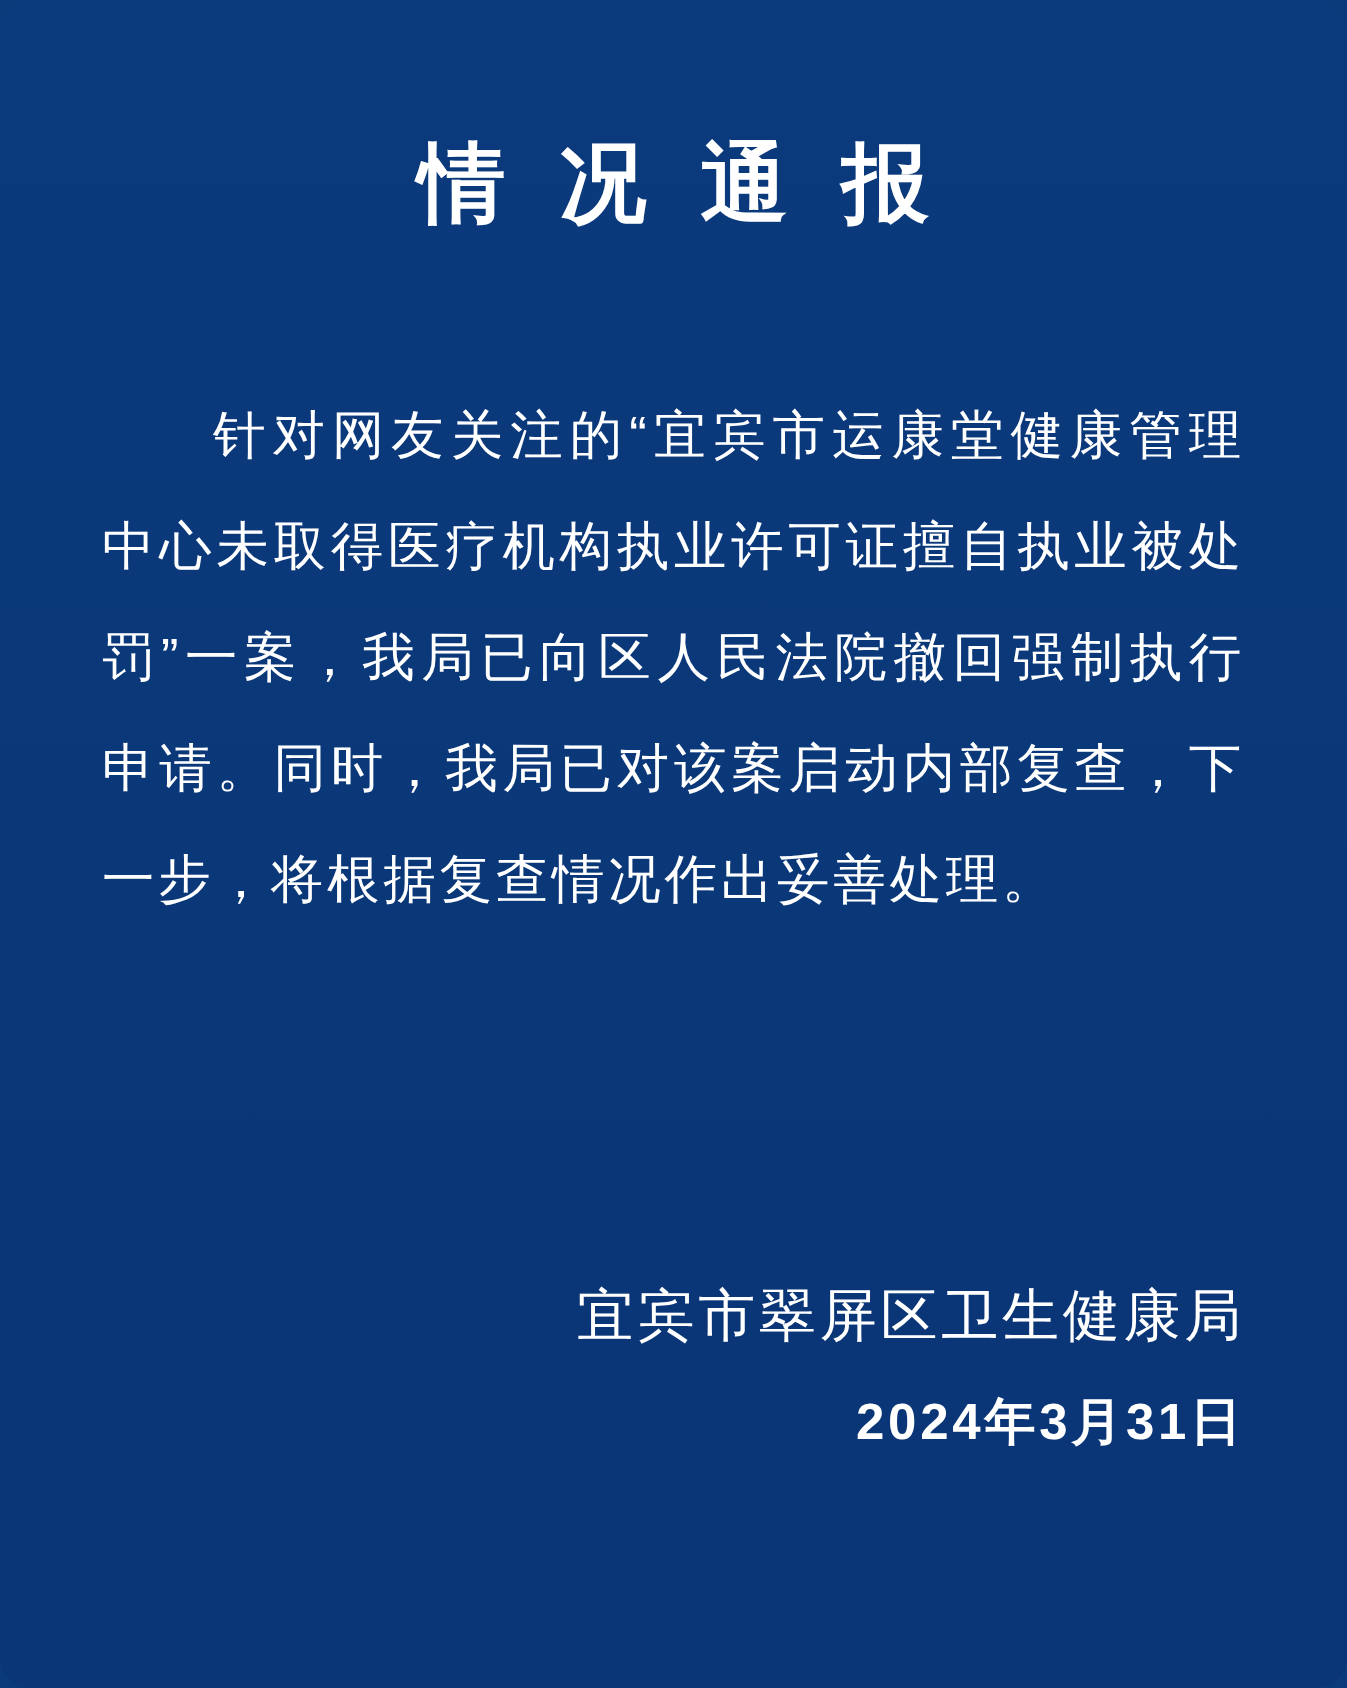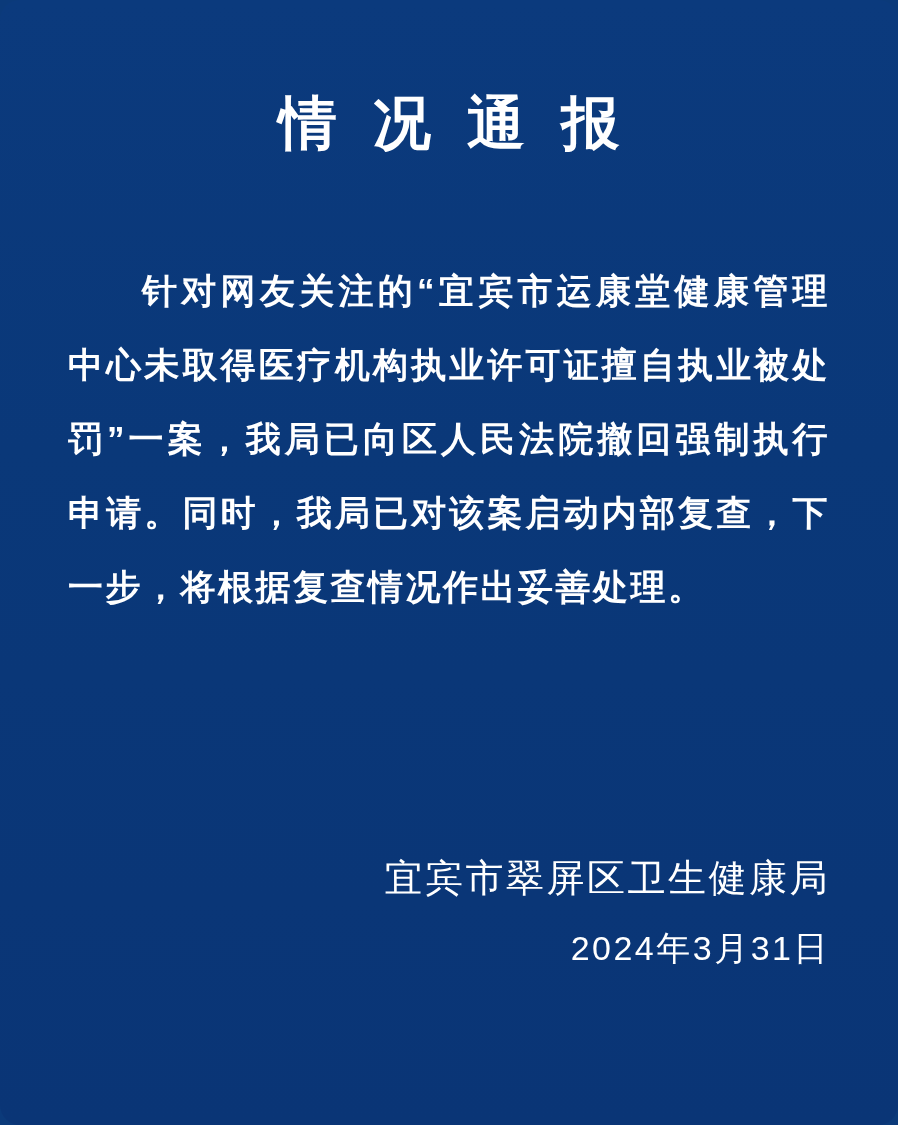--- a/index.html
+++ b/index.html
@@ -36,42 +36,42 @@
     margin-top: 96px;
     padding: 0 6px;
   }
   .para {
     color: #ffffff;
     font-size: 35px;
     line-height: 74px;
     letter-spacing: 2.5px;
     text-align: justify;
     text-indent: 74px;
-    font-weight: 700;
+    font-weight: 400;
   }
   .signature-block {
     position: absolute;
     right: 68px;
     bottom: 150px;
     text-align: right;
   }
   .org {
     color: #ffffff;
     font-size: 38px;
     letter-spacing: 2.5px;
     line-height: 1.55;
     font-weight: 500;
   }
   .date {
     color: #ffffff;
     font-size: 34px;
     letter-spacing: 2.5px;
     line-height: 1.55;
     margin-top: 14px;
-    font-weight: 400;
+    font-weight: 700;
   }
 </style>
 </head>
 <body>
 
 <div class="page">
 
   <div class="title">情 况 通 报</div>
 
   <div class="body-block">

